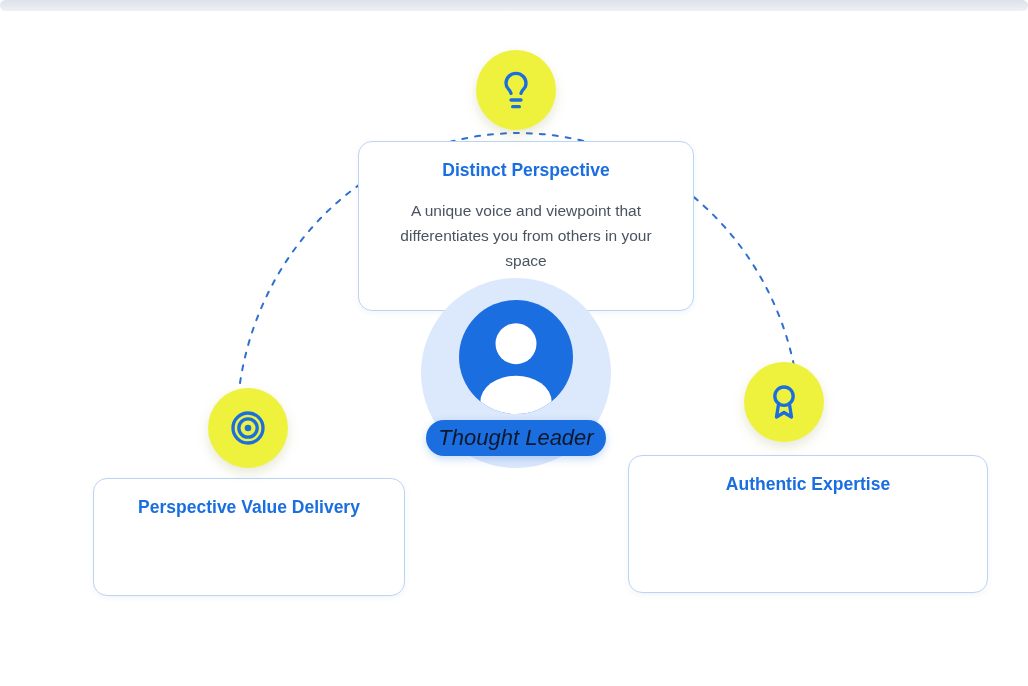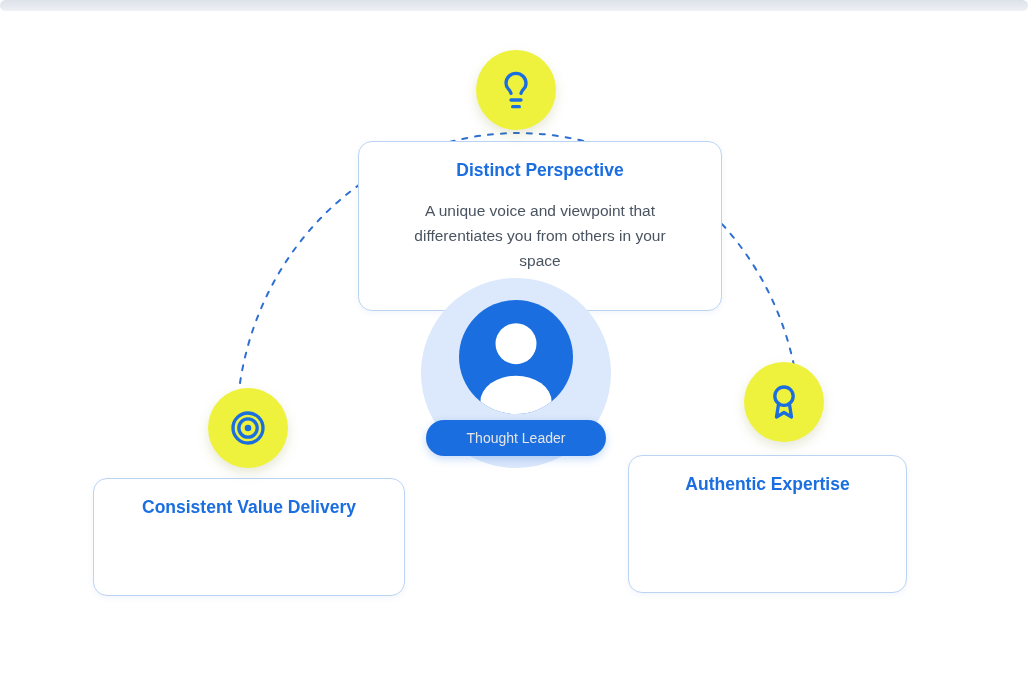--- a/index.html
+++ b/index.html
@@ -35,23 +35,23 @@
   .card {
     position: absolute;
     background: #ffffff;
     border: 1px solid #bcd4f3;
     border-radius: 14px;
     box-shadow: 0 2px 6px rgba(30, 90, 180, 0.06);
     text-align: center;
     padding: 18px 24px 20px 24px;
     z-index: 2;
   }
-  .card-top   { left: 358px; top: 141px; width: 364px; min-height: 140px; }
+  .card-top   { left: 358px; top: 141px; width: 336px; min-height: 140px; }
   .card-left  { left:  93px; top: 478px; width: 312px; min-height: 118px; }
-  .card-right { left: 628px; top: 455px; width: 279px; min-height: 138px; }
+  .card-right { left: 628px; top: 455px; width: 360px; min-height: 138px; }
 
   .card-title {
     margin: 0 0 10px 0;
     font-size: 17.5px;
     font-weight: 700;
     color: #1a6ee0;
   }
   .card-desc {
     margin: 17px;
     font-size: 15.5px;
@@ -95,45 +95,46 @@
     z-index: 3;
   }
   .avatar svg { width: 114px; height: 114px; display: block; }
 
   .center-pill {
     position: absolute;
     left: 426px; top: 420px;
     width: 180px; height: 36px;
     border-radius: 18px;
     background: #1a6ee0;
-    color: #e5e5e5;
-    font-size: 14px;
+    color: #0f172a;
+    font-size: 22px;
     display: flex;
     align-items: center;
     justify-content: center;
     z-index: 4;
     box-shadow: 0 3px 8px rgba(26, 110, 224, 0.25);
+    font-style: italic;
   }
 </style>
 </head>
 <body>
 
 <div class="top-bar"></div>
 
 <svg class="arc-svg" width="1028" height="686" viewBox="0 0 1028 686">
   <path d="M 240 383 A 282 296 0 0 1 796 376" fill="none" stroke="#2e6fd0" stroke-width="2" stroke-dasharray="5 8" stroke-linecap="round"></path>
 </svg>
 
 <div class="card card-top">
   <h3 class="card-title">Distinct Perspective</h3>
   <p class="card-desc">A unique voice and viewpoint that differentiates you from others in your space</p>
 </div>
 
 <div class="card card-left">
-  <h3 class="card-title">Consistent Value Delivery</h3>
+  <h3 class="card-title">Perspective Value Delivery</h3>
 </div>
 
 <div class="card card-right">
   <h3 class="card-title">Authentic Expertise</h3>
 </div>
 
 <div class="badge badge-top">
   <svg viewBox="0 0 24 24" fill="none" stroke="#1a6ee0" stroke-width="2" stroke-linecap="round" stroke-linejoin="round">
     <path d="M15 14c.2-1 .7-1.7 1.5-2.5 1-.9 1.5-2.2 1.5-3.5A6 6 0 0 0 6 8c0 1 .2 2.2 1.5 3.5.7.7 1.3 1.5 1.5 2.5"></path>
     <path d="M9 18h6"></path>

